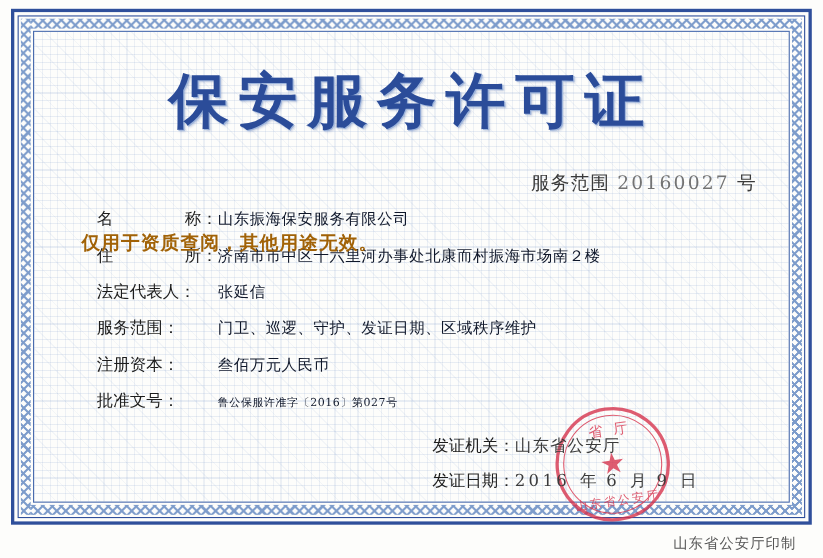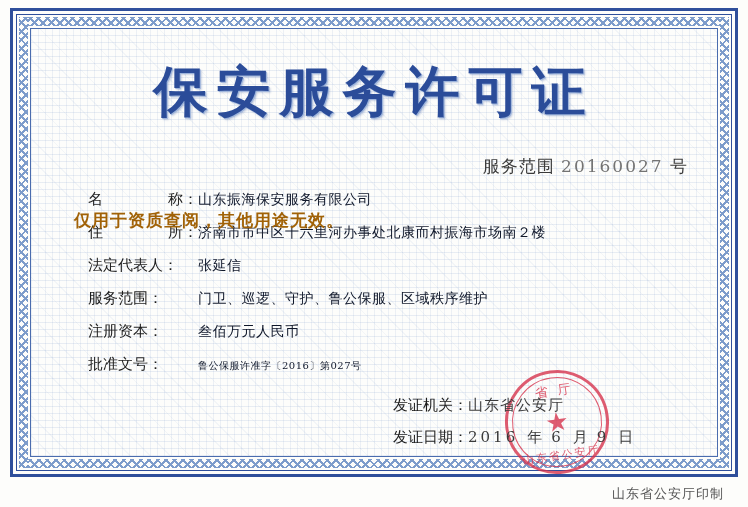--- a/index.html
+++ b/index.html
@@ -296,21 +296,21 @@
       <span class="value">济南市市中区十六里河办事处北康而村振海市场南２楼</span>
     </div>
 
     <div class="row">
       <span class="label">法定代表人：</span>
       <span class="value">张延信</span>
     </div>
 
     <div class="row">
       <span class="label">服务范围：</span>
-      <span class="value">门卫、巡逻、守护、鲁公保服、区域秩序维护</span>
+      <span class="value">门卫、巡逻、守护、发证日期、区域秩序维护</span>
     </div>
 
     <div class="row">
       <span class="label">注册资本：</span>
       <span class="value">叁佰万元人民币</span>
     </div>
 
     <div class="row">
       <span class="label">批准文号：</span>
       <span class="value small">鲁公保服许准字〔2016〕第027号</span>

